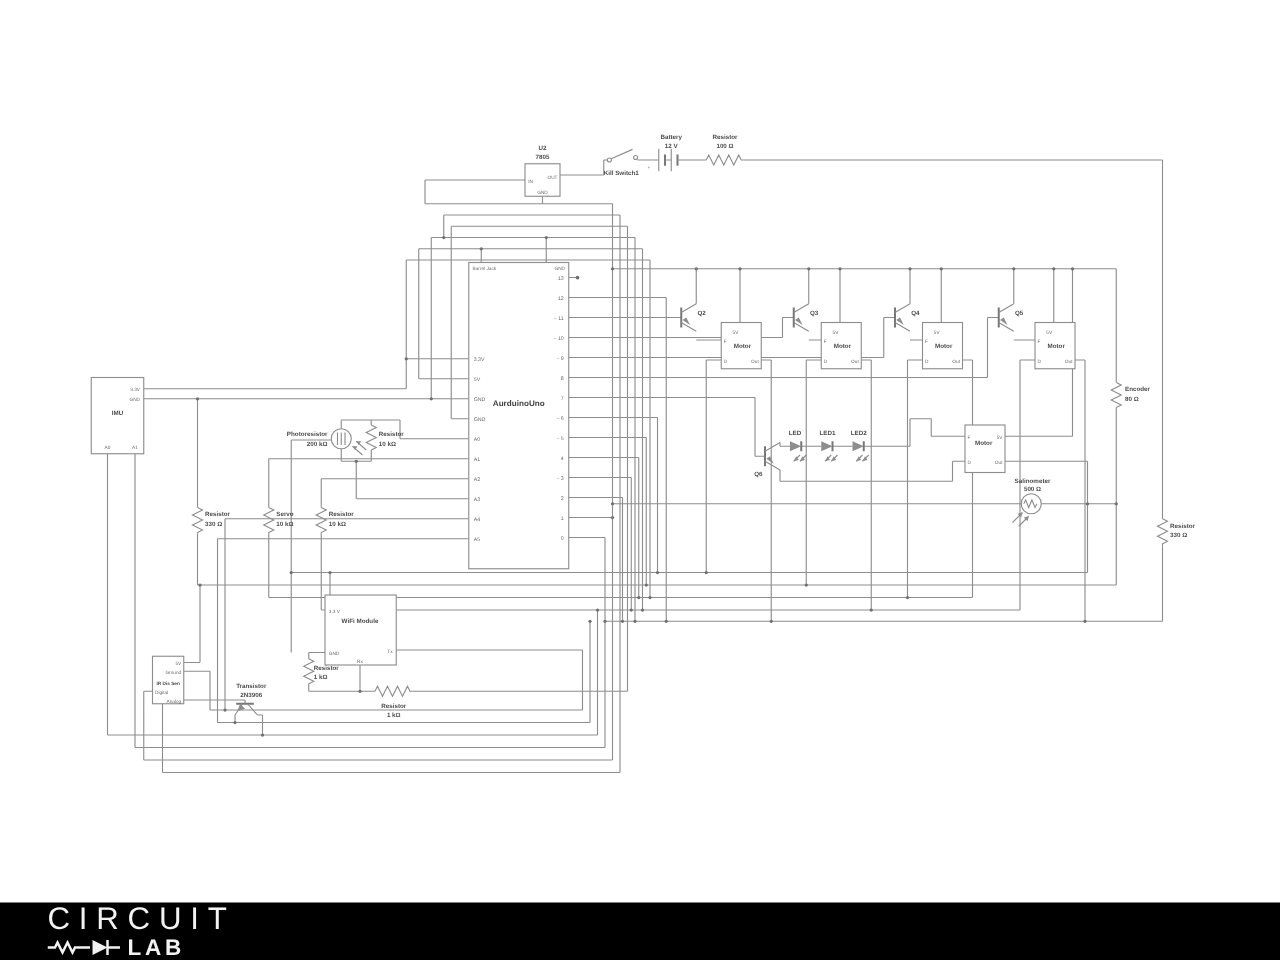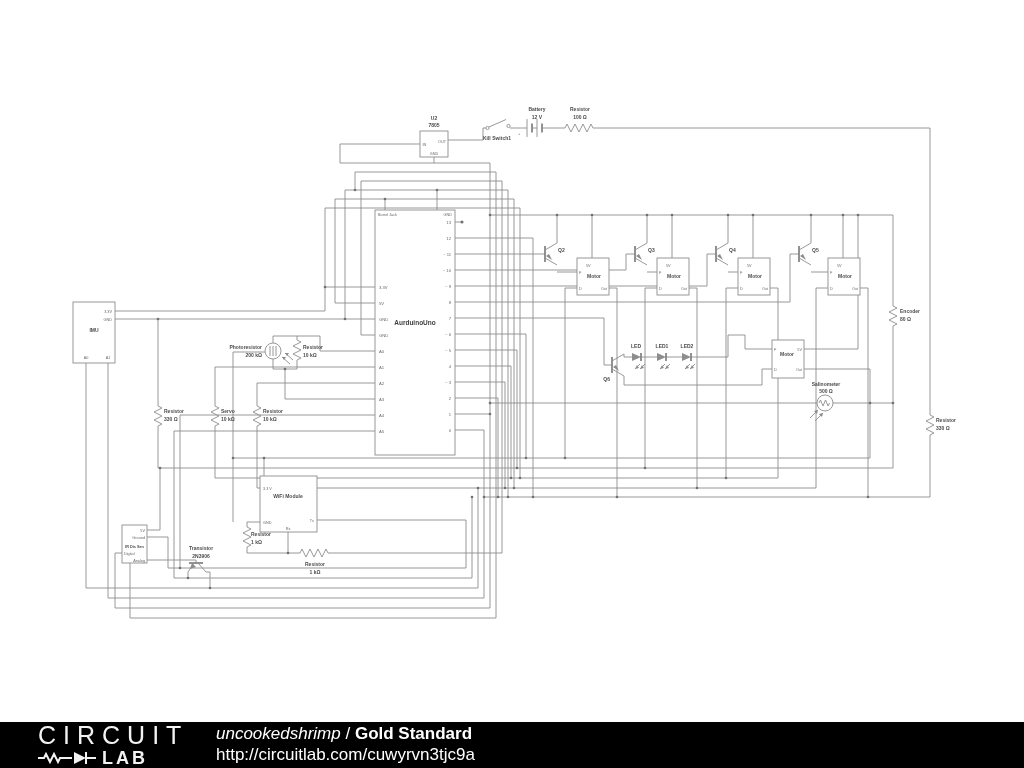--- a/index.html
+++ b/index.html
@@ -388,20 +388,14 @@
     <div class="logo-top">CIRCUIT</div>
     <div class="logo-bottom">
       <svg width="64" height="14" viewBox="0 0 64 14">
         <path d="M0,7 H6 l2,-4 l4,8 l4,-8 l4,8 l2,-4 H34" stroke="#f2f2f2" stroke-width="2" fill="none"></path>
         <path d="M36,1 V13 L48,7 Z" fill="#f2f2f2"></path>
         <path d="M48,1 V13 M48,7 H58" stroke="#f2f2f2" stroke-width="2" fill="none"></path>
       </svg>
       <span class="lab">LAB</span>
     </div>
   </div>
-  <div class="meta">
-    <div class="l1">
-      <span class="author">uncookedshrimp</span><span> / </span><span class="title">Gold Standard</span>
-    </div>
-    <div class="url">http://circuitlab.com/cuwyrvn3tjc9a</div>
-  </div>
 </div>
 </div>
 
 </body></html>

